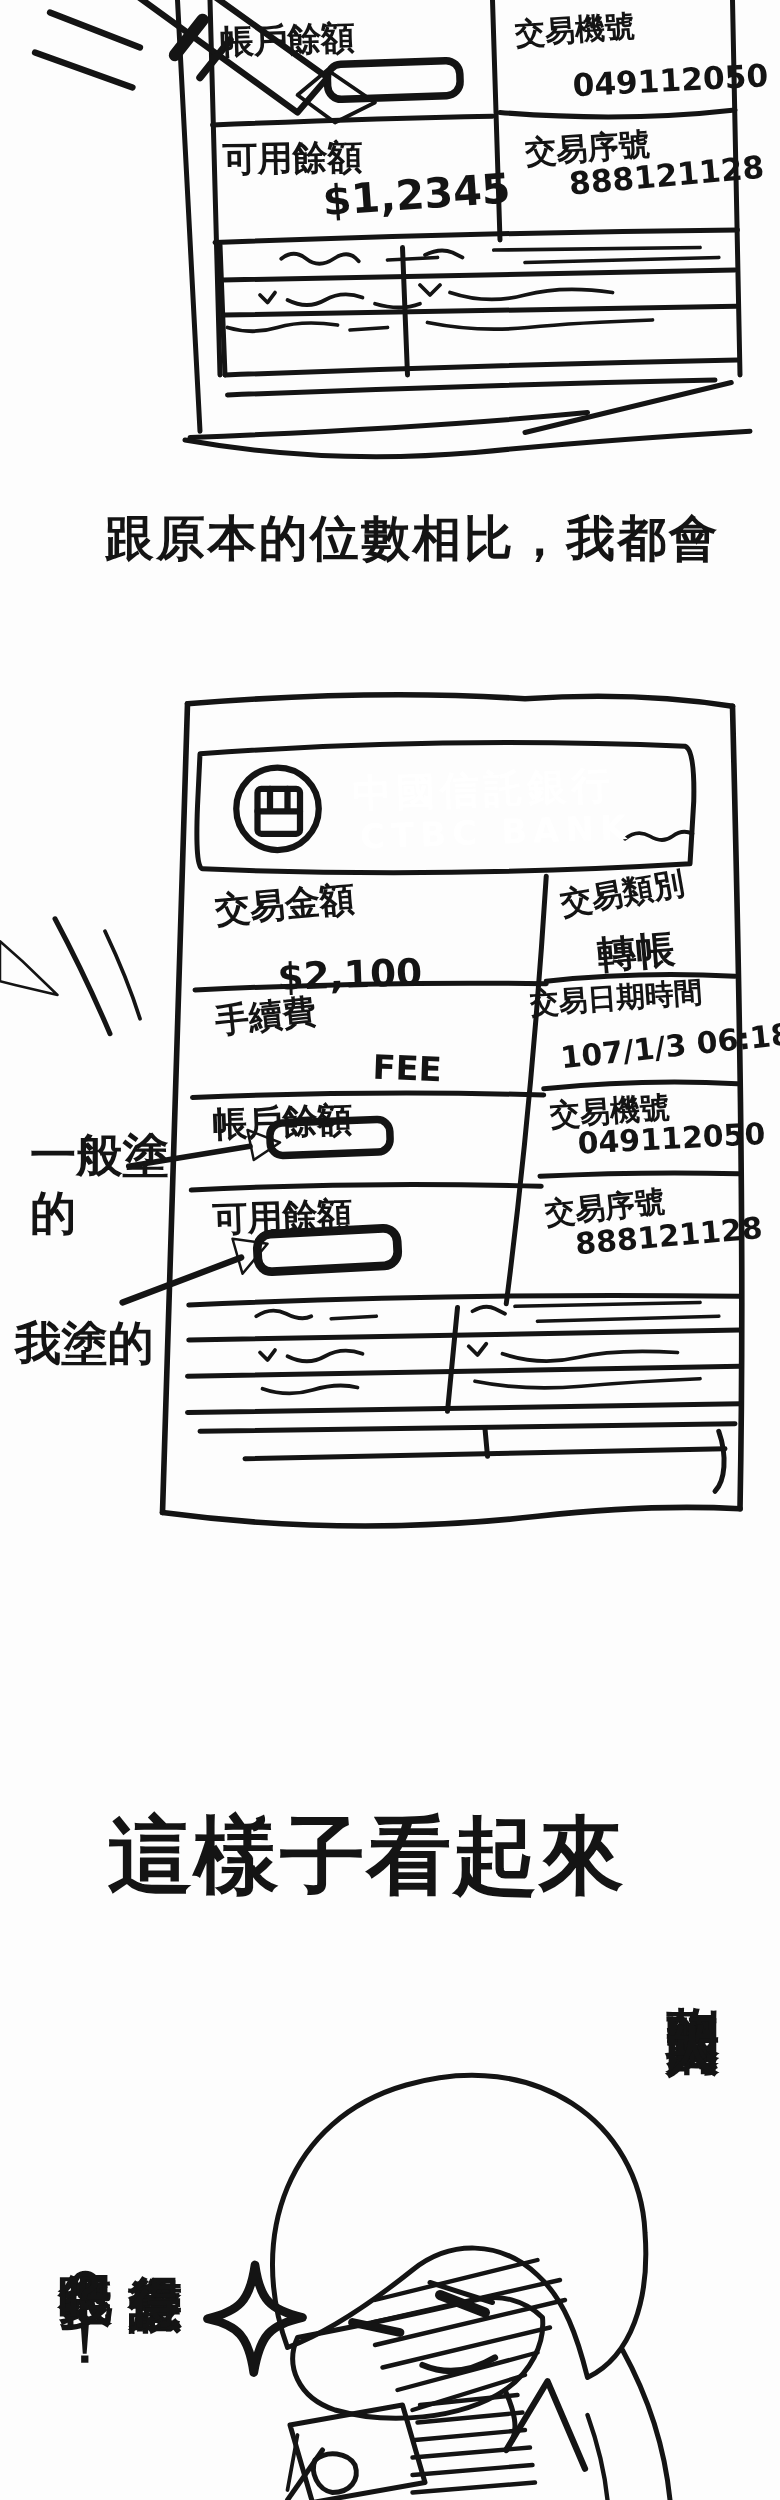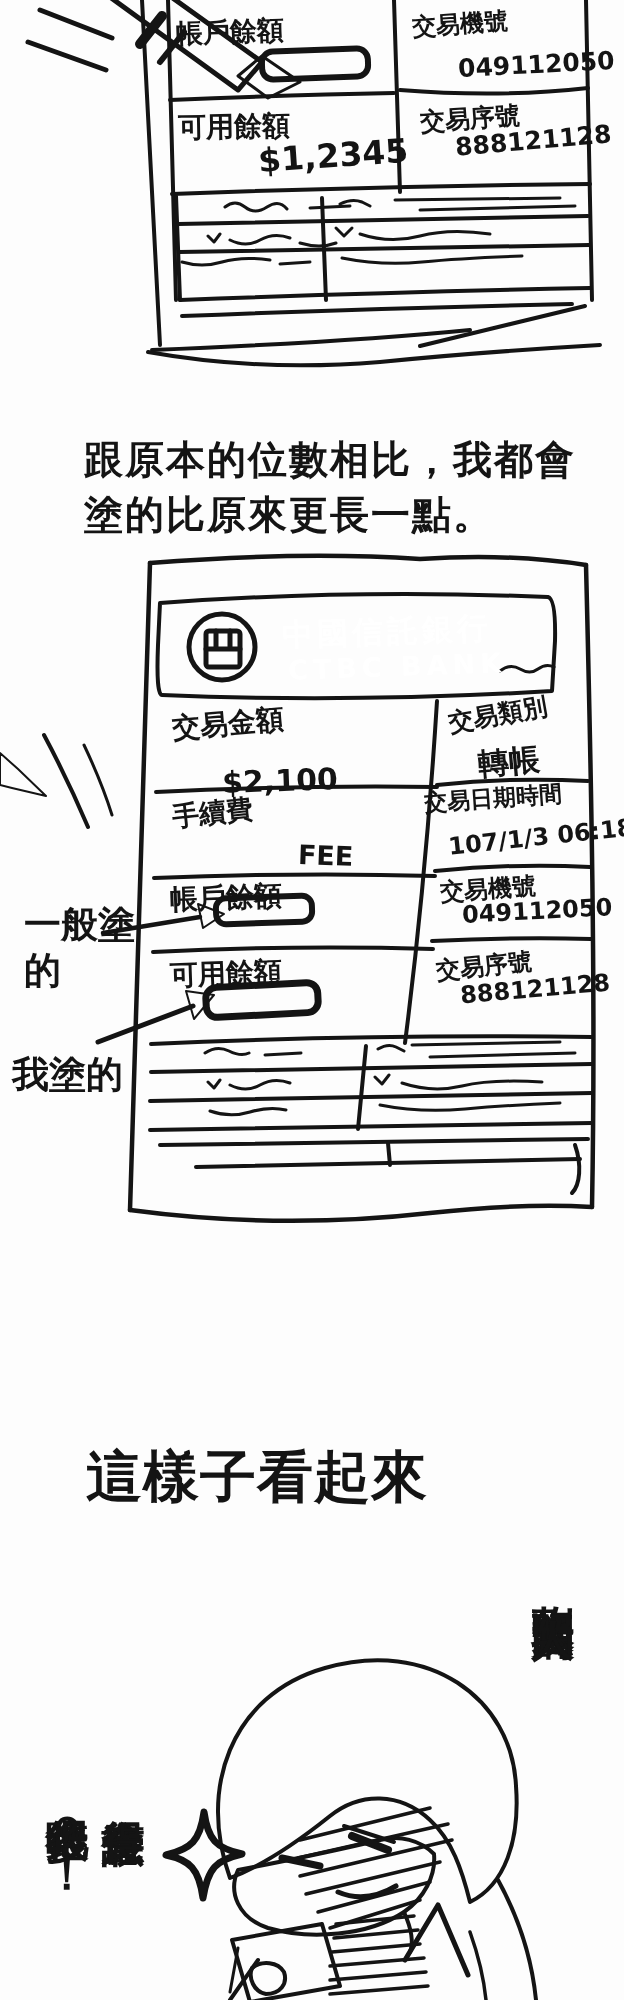--- a/index.html
+++ b/index.html
@@ -4,25 +4,25 @@
 <style>
   html,body{margin:0;padding:0;background:#fff;}
   .page{position:relative;width:624px;height:2000px;background:#fdfdfd;overflow:hidden;
         font-family:"DejaVu Sans",sans-serif;color:#141414;}
   .abs{position:absolute;}
   svg{position:absolute;left:0;top:0;}
   svg path,svg line,svg circle,svg rect{stroke:#141414;stroke-linecap:round;stroke-linejoin:round;fill:none;}
   .t{position:absolute;white-space:nowrap;color:#141414;font-family:"DejaVu Sans",sans-serif;}
   .hand{font-weight:600;}
   .caption{position:absolute;left:84px;top:404px;font-family:"Liberation Sans",sans-serif;
-           font-weight:700;font-size:39px;line-height:55px;letter-spacing:2px;white-space:nowrap;margin-top:28px;}
+           font-weight:700;font-size:39px;line-height:55px;letter-spacing:2px;white-space:nowrap;}
   .anno{position:absolute;font-family:"Liberation Sans",sans-serif;font-weight:700;
         font-size:37px;line-height:46px;}
   .headline{position:absolute;left:86px;top:1440px;width:538px;font-family:Liberation Mono, monospace;
-            font-weight:900;font-size:56px;letter-spacing:1px;white-space:nowrap;}
+            font-weight:900;font-size:68px;letter-spacing:1px;white-space:nowrap;}
   .vtext{position:absolute;writing-mode:vertical-rl;text-orientation:upright;
          font-family:"Liberation Serif",serif;font-weight:900;overflow:hidden;}
   .white{color:#ffffff;}
 </style>
 </head>
 <body>
 
 <div class="page">
 
   <div class="abs" style="left:0;top:0;width:624px;height:400px;">
@@ -71,21 +71,20 @@
     <div class="t hand" style="left:412px;top:8px;font-size:24px;transform:rotate(-4deg);">交易機號</div>
     <div class="t hand" style="left:458px;top:50px;font-size:25px;transform:rotate(-3deg);">049112050</div>
     <div class="t hand" style="left:178px;top:108px;font-size:28px;transform:rotate(-1deg);">可用餘額</div>
     <div class="t hand" style="left:258px;top:136px;font-size:33px;transform:rotate(-4deg);">$1,2345</div>
     <div class="t hand" style="left:420px;top:102px;font-size:25px;transform:rotate(-4deg);">交易序號</div>
     <div class="t hand" style="left:455px;top:126px;font-size:25px;transform:rotate(-5deg);">888121128</div>
   </div>
 
   <div class="caption">
     <div>跟原本的位數相比，我都會</div>
-    <div>塗的比原來更長一點。</div>
   </div>
 
   <div class="abs" style="left:0;top:545px;width:624px;height:700px;">
     <svg width="624" height="700" viewBox="0 0 624 700">
       <g stroke-width="4.5">
         <path d="M150,18 Q300,6 420,14 Q510,8 586,20"></path>
         <path d="M150,18 C144,200 136,420 130,665"></path>
         <path d="M586,20 C591,220 596,450 592,662"></path>
         <path d="M130,665 Q280,685 430,668 Q520,658 592,662"></path>
       </g>

